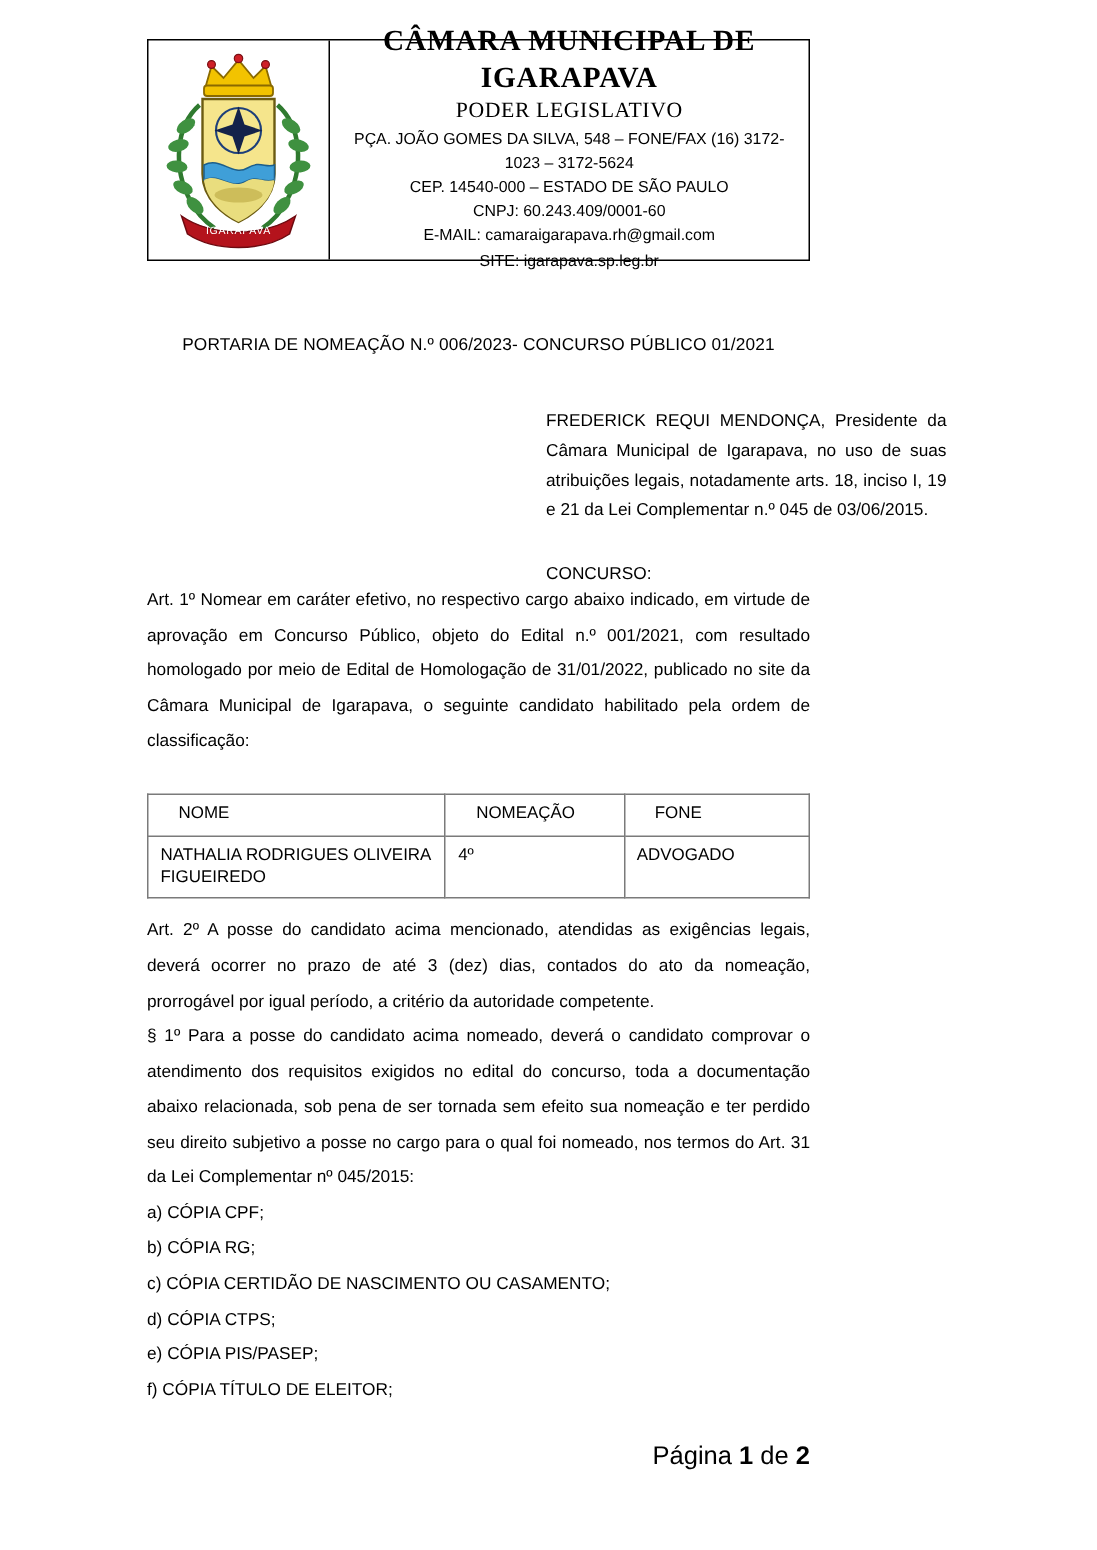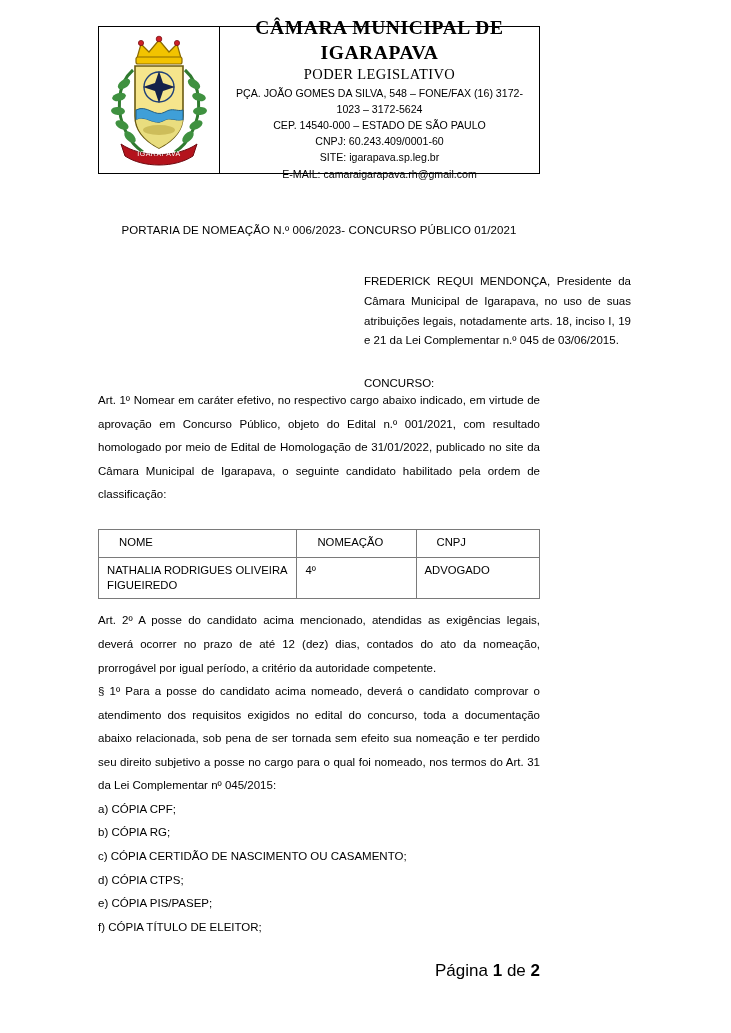--- a/index.html
+++ b/index.html
@@ -195,49 +195,49 @@
         </svg>
       </div>
     </div>
 
     <div class="head-text">
       <div class="head-title">CÂMARA MUNICIPAL DE IGARAPAVA</div>
       <div class="head-sub">PODER LEGISLATIVO</div>
       <div class="head-line">PÇA. JOÃO GOMES DA SILVA, 548 – FONE/FAX (16) 3172-1023 – 3172-5624</div>
       <div class="head-line">CEP. 14540-000 – ESTADO DE SÃO PAULO</div>
       <div class="head-line">CNPJ: 60.243.409/0001-60</div>
+      <div class="head-line">E-MAIL: camaraigarapava.rh@gmail.com</div>
       <div class="head-line">SITE: igarapava.sp.leg.br</div>
-      <div class="head-line">E-MAIL: camaraigarapava.rh@gmail.com</div>
     </div>
   </div>
 
   <div class="doc-title">PORTARIA DE NOMEAÇÃO N.º 006/2023- CONCURSO PÚBLICO 01/2021</div>
 
   <div class="intro-block">FREDERICK REQUI MENDONÇA, Presidente da Câmara Municipal de Igarapava, no uso de suas atribuições legais, notadamente arts. 18, inciso I, 19 e 21 da Lei Complementar n.º 045 de 03/06/2015.</div>
 
   <div class="resolve">CONCURSO:</div>
 
   <p class="body-par art1">Art. 1º Nomear em caráter efetivo, no respectivo cargo abaixo indicado, em virtude de aprovação em Concurso Público, objeto do Edital n.º 001/2021, com resultado homologado por meio de Edital de Homologação de 31/01/2022, publicado no site da Câmara Municipal de Igarapava, o seguinte candidato habilitado pela ordem de classificação:</p>
 
   <table class="cand">
     <tbody>
       <tr class="hdr">
         <td class="c-nome">NOME</td>
         <td class="c-coloc">NOMEAÇÃO</td>
-        <td class="c-cargo">CNPJ</td>
+        <td class="c-cargo">FONE</td>
       </tr>
       <tr class="row">
         <td class="c-nome">NATHALIA RODRIGUES OLIVEIRA FIGUEIREDO</td>
         <td class="c-coloc">4º</td>
         <td class="c-cargo">ADVOGADO</td>
       </tr>
     </tbody>
   </table>
 
-  <p class="body-par spaced">Art. 2º A posse do candidato acima mencionado, atendidas as exigências legais, deverá ocorrer no prazo de até 12 (dez) dias, contados do ato da nomeação, prorrogável por igual período, a critério da autoridade competente.</p>
+  <p class="body-par spaced">Art. 2º A posse do candidato acima mencionado, atendidas as exigências legais, deverá ocorrer no prazo de até 3 (dez) dias, contados do ato da nomeação, prorrogável por igual período, a critério da autoridade competente.</p>
   <p class="body-par tight">§ 1º Para a posse do candidato acima nomeado, deverá o candidato comprovar o atendimento dos requisitos exigidos no edital do concurso, toda a documentação abaixo relacionada, sob pena de ser tornada sem efeito sua nomeação e ter perdido seu direito subjetivo a posse no cargo para o qual foi nomeado, nos termos do Art. 31 da Lei Complementar nº 045/2015:</p>
 
   <p class="body-par tight">a) CÓPIA CPF;</p>
   <p class="body-par tight">b) CÓPIA RG;</p>
   <p class="body-par tight">c) CÓPIA CERTIDÃO DE NASCIMENTO OU CASAMENTO;</p>
   <p class="body-par tight">d) CÓPIA CTPS;</p>
   <p class="body-par tight">e) CÓPIA PIS/PASEP;</p>
   <p class="body-par tight">f) CÓPIA TÍTULO DE ELEITOR;</p>
 
   <div class="footer">

